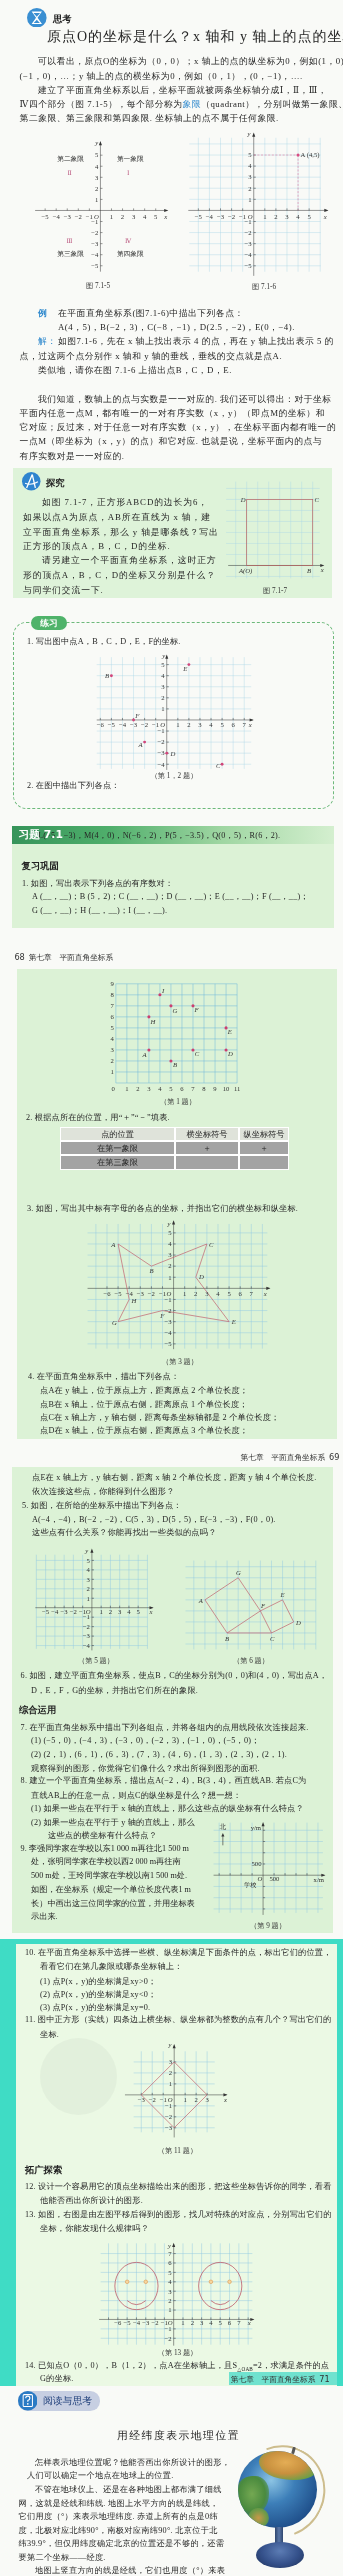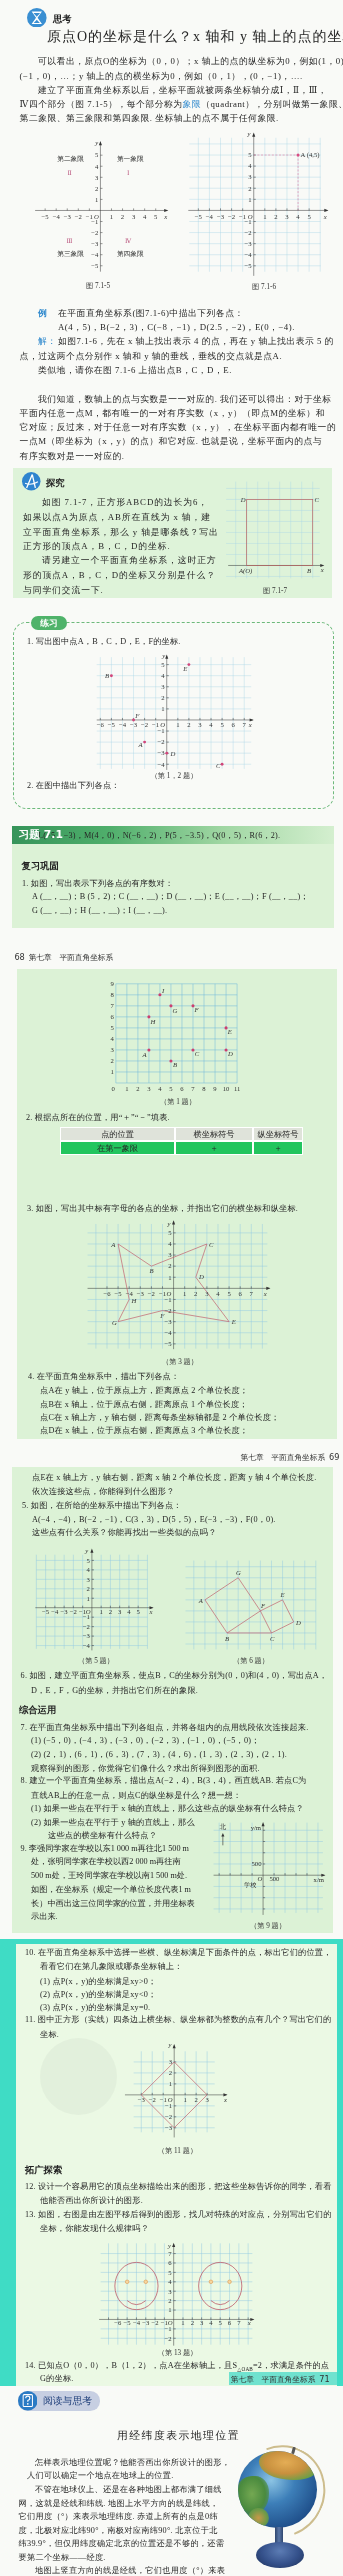--- a/index.html
+++ b/index.html
@@ -22,23 +22,23 @@
 .foot{position:absolute;white-space:nowrap;font-size:7.7px;line-height:10.3px;color:#333}
 .foot .num{font-family:"DejaVu Sans","Liberation Sans",sans-serif;font-size:8.2px}
 svg text{font-family:"Liberation Serif","DejaVu Serif",serif;font-size:13px;fill:#333}
 svg .it{font-style:italic}
 svg .grid{stroke:#a9d5e6;stroke-width:.8;fill:none}
 svg .grid2{stroke:#8fc9e2;stroke-width:.9;fill:none}
 svg .axis{stroke:#333;stroke-width:1;fill:none}
 svg .red{stroke:#c05a6a;stroke-width:1.3;fill:none}
 .tbl{position:absolute}
 .tr{display:flex}
-.td{display:flex;align-items:center;justify-content:center;border:0.5px solid #fff;font-size:8.2px;background:#22c55e}
+.td{display:flex;align-items:center;justify-content:center;border:0.5px solid #fff;font-size:8.2px;background:#a3a3a3}
 .th .td{background:#dfe3da}
-.c1{width:115px}.c2{width:78px}.c3{width:50px}
+.c1{width:115px}.c2{width:64px}.c3{width:50px}
 </style>
 </head>
 <body>
 
 <div id="page">
 
 <div class="abs" style="left:13.4px;top:468px;width:319px;height:130px;background:#def3d9"></div>
 <div class="abs" style="left:13.4px;top:622px;width:321px;height:187px;border:0.8px dashed #6db97b;border-radius:13.4px"></div>
 <div class="abs" style="left:12px;top:826px;width:322px;height:18px;background:linear-gradient(90deg,#36945a 0%,#4fae6b 30%,#9fd6a2 65%,#d4efcf 100%)"></div>
 <div class="abs" style="left:12px;top:844px;width:322px;height:84px;background:#dcf2d6"></div>
@@ -306,20 +306,25 @@
 <div class="tbl" style="left:60px;top:1127px;width:246px">
   <div class="tr th" style="height:14px">
     <div class="td c1">点的位置</div>
     <div class="td c2">横坐标符号</div>
     <div class="td c3">纵坐标符号</div>
   </div>
   <div class="tr" style="height:14.4px">
     <div class="td c1">在第一象限</div>
     <div class="td c2">＋</div>
     <div class="td c3">＋</div>
+  </div>
+  <div class="tr" style="height:15px">
+    <div class="td c1">在第三象限</div>
+    <div class="td c2"></div>
+    <div class="td c3"></div>
   </div>
 </div>
 
 <div class="t ex" style="left:27px;top:1204px">3. 如图，写出其中标有字母的各点的坐标，并指出它们的横坐标和纵坐标.</div>
 <svg class="abs" style="left:85px;top:1216px" width="188" height="137" viewBox="0 0 365 265">
   <path class="grid2" d="M21.15 15V257M42.7 15V257M64.25 15V257M85.8 15V257M107.35 15V257M128.9 15V257M150.45 15V257M193.55 15V257M215.1 15V257M236.65 15V257M258.2 15V257M279.75 15V257M301.3 15V257M322.85 15V257M344.4 15V257M5 32.25H354M5 53.8H354M5 75.35H354M5 96.9H354M5 118.45H354M5 161.55H354M5 183.1H354M5 204.65H354M5 226.2H354M5 247.75H354"></path>
   <path class="axis" d="M5 140H358M172 258V12"></path>
   <path class="axis" d="M42.7 140V136M64.25 140V136M85.8 140V136M107.35 140V136M128.9 140V136M150.45 140V136M193.55 140V136M215.1 140V136M236.65 140V136M258.2 140V136M279.75 140V136M301.3 140V136M322.85 140V136M172 32.25H176M172 53.8H176M172 75.35H176M172 96.9H176M172 118.45H176M172 161.55H176M172 183.1H176M172 204.65H176M172 226.2H176M172 247.75H176"></path>
   <path d="M360 140L352 137L352 143Z" fill="#333"></path>
   <path d="M172 8L169 16L175 16Z" fill="#333"></path>
@@ -369,21 +374,21 @@
 <div class="t ex" style="left:40px;top:1386px">点A在 y 轴上，位于原点上方，距离原点 2 个单位长度；</div>
 <div class="t ex" style="left:40px;top:1400px">点B在 x 轴上，位于原点右侧，距离原点 1 个单位长度；</div>
 <div class="t ex" style="left:40px;top:1413px">点C在 x 轴上方，y 轴右侧，距离每条坐标轴都是 2 个单位长度；</div>
 <div class="t ex" style="left:40px;top:1426px">点D在 x 轴上，位于原点右侧，距离原点 3 个单位长度；</div>
 
 <div class="foot" style="right:3.6px;top:1452px"><span>第七章　平面直角坐标系</span>&nbsp;&nbsp;<span class="num">69</span></div>
 
 <div class="t ex" style="left:32px;top:1473px">点E在 x 轴上方，y 轴右侧，距离 x 轴 2 个单位长度，距离 y 轴 4 个单位长度.</div>
 <div class="t ex" style="left:32px;top:1487px">依次连接这些点，你能得到什么图形？</div>
 <div class="t ex" style="left:22px;top:1501px">5. 如图，在所给的坐标系中描出下列各点：</div>
-<div class="t ex" style="left:32px;top:1515px">A(−4，−4)，B(−2，−1)，C(3，3)，D(5，5)，E(−3，−3)，F(0，0).</div>
+<div class="t ex" style="left:32px;top:1515px">A(−4，−4)，B(−2，−2)，C(5，3)，D(5，5)，E(−3，−3)，F(0，0).</div>
 <div class="t ex" style="left:32px;top:1528px">这些点有什么关系？你能再找出一些类似的点吗？</div>
 
 <svg class="abs" style="left:31px;top:1546px" width="129" height="108" viewBox="0 0 250 210">
   <path class="grid2" d="M10 17V200M28 17V200M46 17V200M64 17V200M82 17V200M100 17V200M136 17V200M154 17V200M172 17V200M190 17V200M208 17V200M226 17V200M10 28H226M10 46.4H226M10 64.8H226M10 83.2H226M10 101.6H226M10 138.4H226M10 156.8H226M10 175.2H226M10 193.6H226"></path>
   <path class="axis" d="M8 120H236M118 203V9"></path>
   <path class="axis" d="M28 120V116M46 120V116M64 120V116M82 120V116M100 120V116M136 120V116M154 120V116M172 120V116M190 120V116M208 120V116M118 28H122M118 46.4H122M118 64.8H122M118 83.2H122M118 101.6H122M118 138.4H122M118 156.8H122M118 175.2H122M118 193.6H122"></path>
   <path d="M238 120L230 117L230 123Z" fill="#333"></path>
   <path d="M118 5L115 13L121 13Z" fill="#333"></path>
   <g text-anchor="middle">
     <text x="28" y="132">−5</text>

